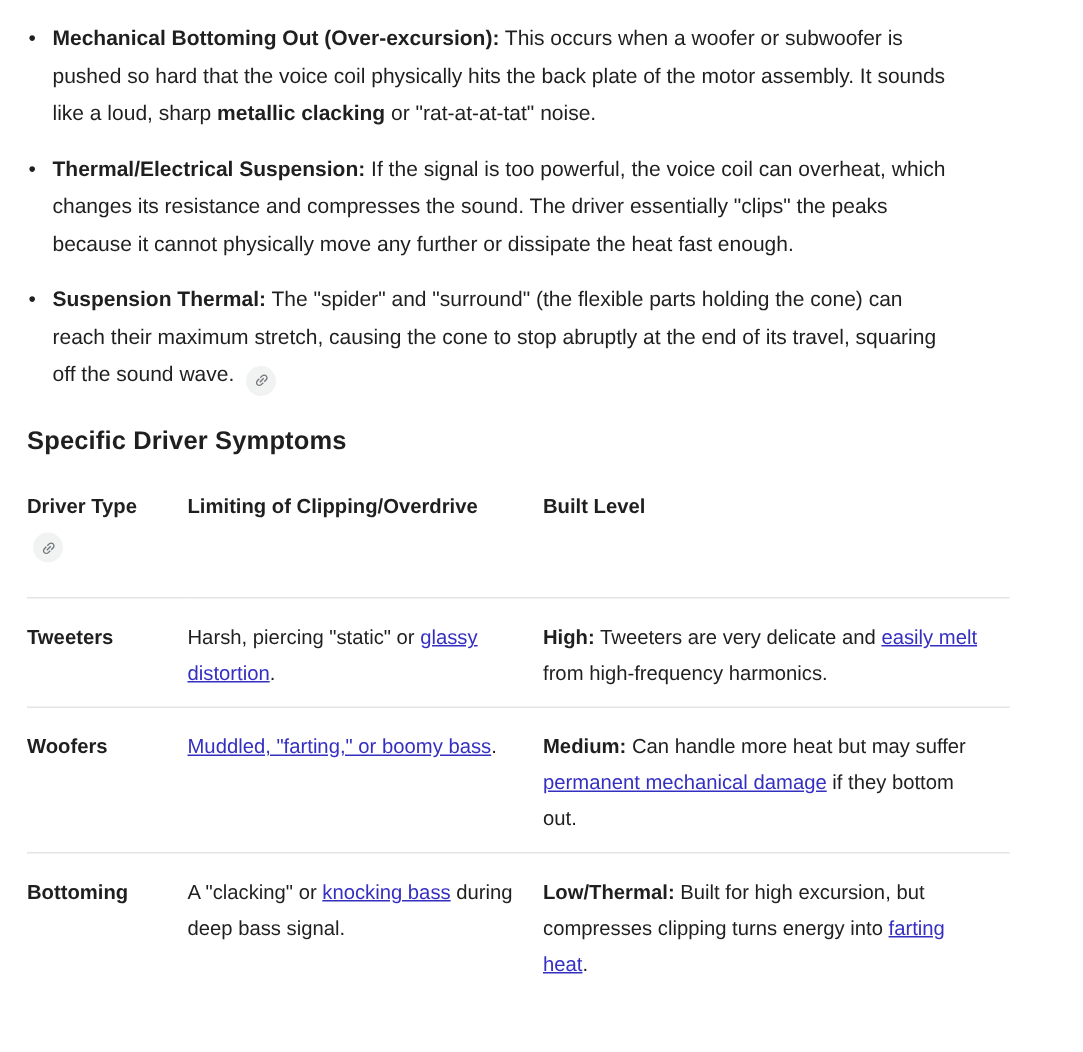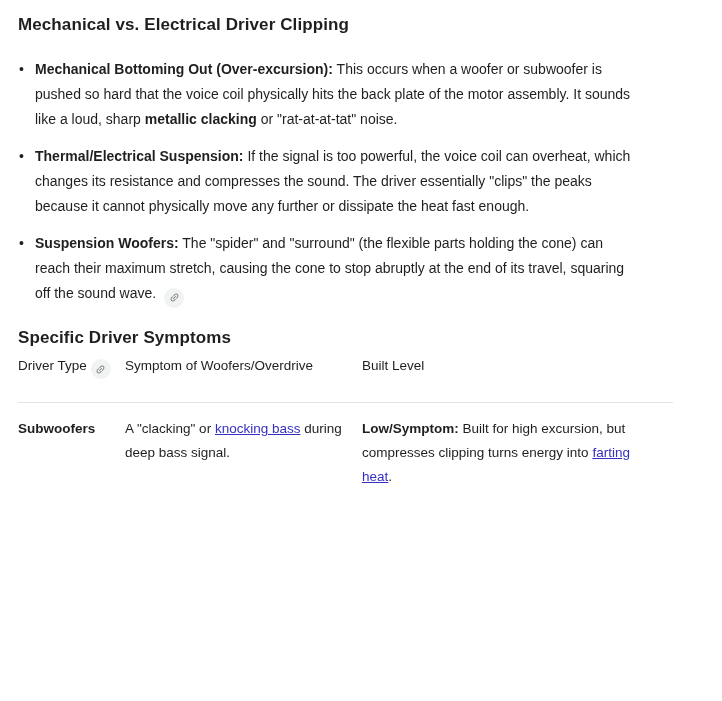--- a/index.html
+++ b/index.html
@@ -17,21 +17,21 @@
     padding: 13px 48px 0 18px;
   }
   h1.sec-heading, h2.sec-heading {
     font-size: 17px;
     line-height: 24px;
     font-weight: 700;
     letter-spacing: 0.1px;
     margin: 0;
   }
   h1.sec-heading { margin-bottom: 20px; }
-  h2.sec-heading { margin-top: 18px; margin-bottom: 4px; }
+  h2.sec-heading { margin-top: 18px; margin-bottom: 20px; }
 
   ul.bullets {
     list-style: none;
     margin: 0;
     padding: 0;
     font-size: 14px;
     line-height: 25px;
   }
   ul.bullets li {
     position: relative;
@@ -80,41 +80,40 @@
   col.c3 { width: 311px; }
   table.symptoms th, table.symptoms td {
     text-align: left;
     vertical-align: top;
     padding: 14px 14px 10px 0;
     border-bottom: 1px solid #e4e4e4;
   }
   table.symptoms thead th {
     padding-top: 0;
     padding-bottom: 23px;
-    font-weight: 400;
+    font-weight: 700;
   }
   td.driver-name { font-weight: 700; }
   table.symptoms tbody tr:last-child td { border-bottom: none; }
 </style>
 </head>
 <body>
 
 <div class="page">
 
-  <h1 class="sec-heading">Mechanical vs. Electrical Driver Clipping</h1>
 
   <ul class="bullets">
     <li>
       <span class="rich"><span class="rt-bold">Mechanical Bottoming Out (Over-excursion):</span><span> This occurs when a woofer or subwoofer is pushed so hard that the voice coil physically hits the back plate of the motor assembly. It sounds like a loud, sharp </span><span class="rt-bold">metallic clacking</span><span> or "rat-at-at-tat" noise.</span></span>
     </li>
     <li>
       <span class="rich"><span class="rt-bold">Thermal/Electrical Suspension:</span><span> If the signal is too powerful, the voice coil can overheat, which changes its resistance and compresses the sound. The driver essentially "clips" the peaks because it cannot physically move any further or dissipate the heat fast enough.</span></span>
     </li>
     <li>
-      <span class="rich"><span class="rt-bold">Suspension Woofers:</span><span> The "spider" and "surround" (the flexible parts holding the cone) can reach their maximum stretch, causing the cone to stop abruptly at the end of its travel, squaring off the sound wave. </span></span><span class="chip">
+      <span class="rich"><span class="rt-bold">Suspension Thermal:</span><span> The "spider" and "surround" (the flexible parts holding the cone) can reach their maximum stretch, causing the cone to stop abruptly at the end of its travel, squaring off the sound wave. </span></span><span class="chip">
           <svg width="11" height="11" viewBox="0 0 24 24" aria-hidden="true">
             <path fill="#70757a" d="M3.9 12c0-1.71 1.39-3.1 3.1-3.1h4V7H7c-2.76 0-5 2.24-5 5s2.24 5 5 5h4v-1.9H7c-1.71 0-3.1-1.39-3.1-3.1zM8 13h8v-2H8v2zm9-6h-4v1.9h4c1.71 0 3.1 1.39 3.1 3.1s-1.39 3.1-3.1 3.1h-4V17h4c2.76 0 5-2.24 5-5s-2.24-5-5-5z"></path>
           </svg>
         </span>
     </li>
   </ul>
 
   <h2 class="sec-heading">Specific Driver Symptoms</h2>
 
   <table class="symptoms">
@@ -125,26 +124,36 @@
       </colgroup>
     <thead>
       <tr>
         <th>
           <span>Driver Type</span><span class="chip">
               <svg width="11" height="11" viewBox="0 0 24 24" aria-hidden="true">
                 <path fill="#70757a" d="M3.9 12c0-1.71 1.39-3.1 3.1-3.1h4V7H7c-2.76 0-5 2.24-5 5s2.24 5 5 5h4v-1.9H7c-1.71 0-3.1-1.39-3.1-3.1zM8 13h8v-2H8v2zm9-6h-4v1.9h4c1.71 0 3.1 1.39 3.1 3.1s-1.39 3.1-3.1 3.1h-4V17h4c2.76 0 5-2.24 5-5s-2.24-5-5-5z"></path>
               </svg>
             </span>
         </th>
-        <th>Symptom of Woofers/Overdrive</th>
+        <th>Limiting of Clipping/Overdrive</th>
         <th>Built Level</th>
       </tr>
     </thead>
     <tbody>
       <tr>
-        <td class="driver-name">Subwoofers</td>
+        <td class="driver-name">Tweeters</td>
+        <td><span>Harsh, piercing "static" or </span><a href="#" class="rt-link">glassy distortion</a><span>.</span></td>
+        <td><span class="rt-bold">High:</span><span> Tweeters are very delicate and </span><a href="#" class="rt-link">easily melt</a><span> from high-frequency harmonics.</span></td>
+      </tr>
+      <tr>
+        <td class="driver-name">Woofers</td>
+        <td><a href="#" class="rt-link">Muddled, "farting," or boomy bass</a><span>.</span></td>
+        <td><span class="rt-bold">Medium:</span><span> Can handle more heat but may suffer </span><a href="#" class="rt-link">permanent mechanical damage</a><span> if they bottom out.</span></td>
+      </tr>
+      <tr>
+        <td class="driver-name">Bottoming</td>
         <td><span>A "clacking" or </span><a href="#" class="rt-link">knocking bass</a><span> during deep bass signal.</span></td>
-        <td><span class="rt-bold">Low/Symptom:</span><span> Built for high excursion, but compresses clipping turns energy into </span><a href="#" class="rt-link">farting heat</a><span>.</span></td>
+        <td><span class="rt-bold">Low/Thermal:</span><span> Built for high excursion, but compresses clipping turns energy into </span><a href="#" class="rt-link">farting heat</a><span>.</span></td>
       </tr>
     </tbody>
   </table>
 
 </div>
 
 </body></html>

